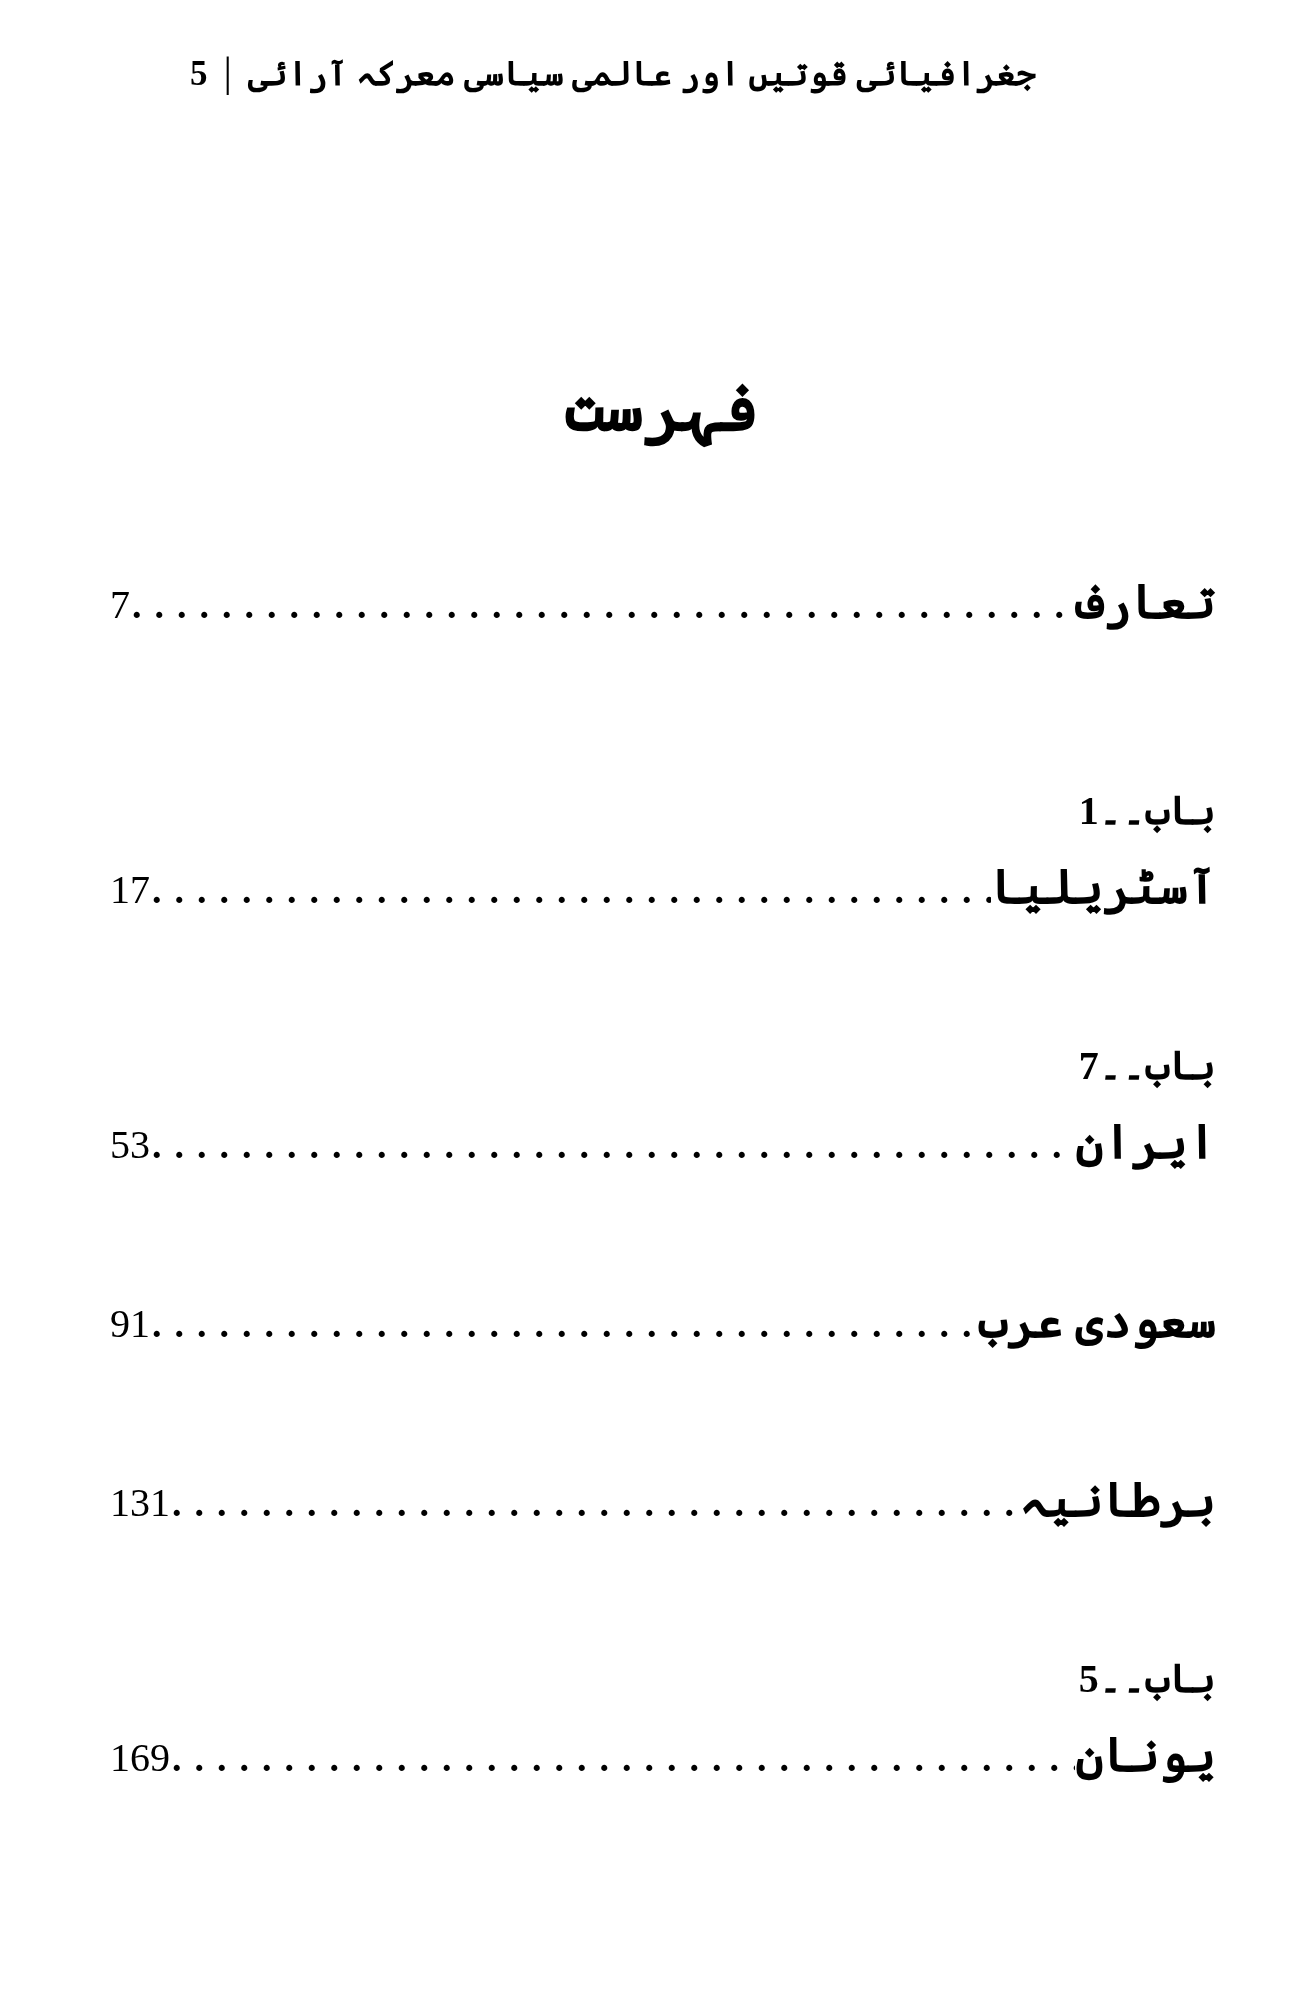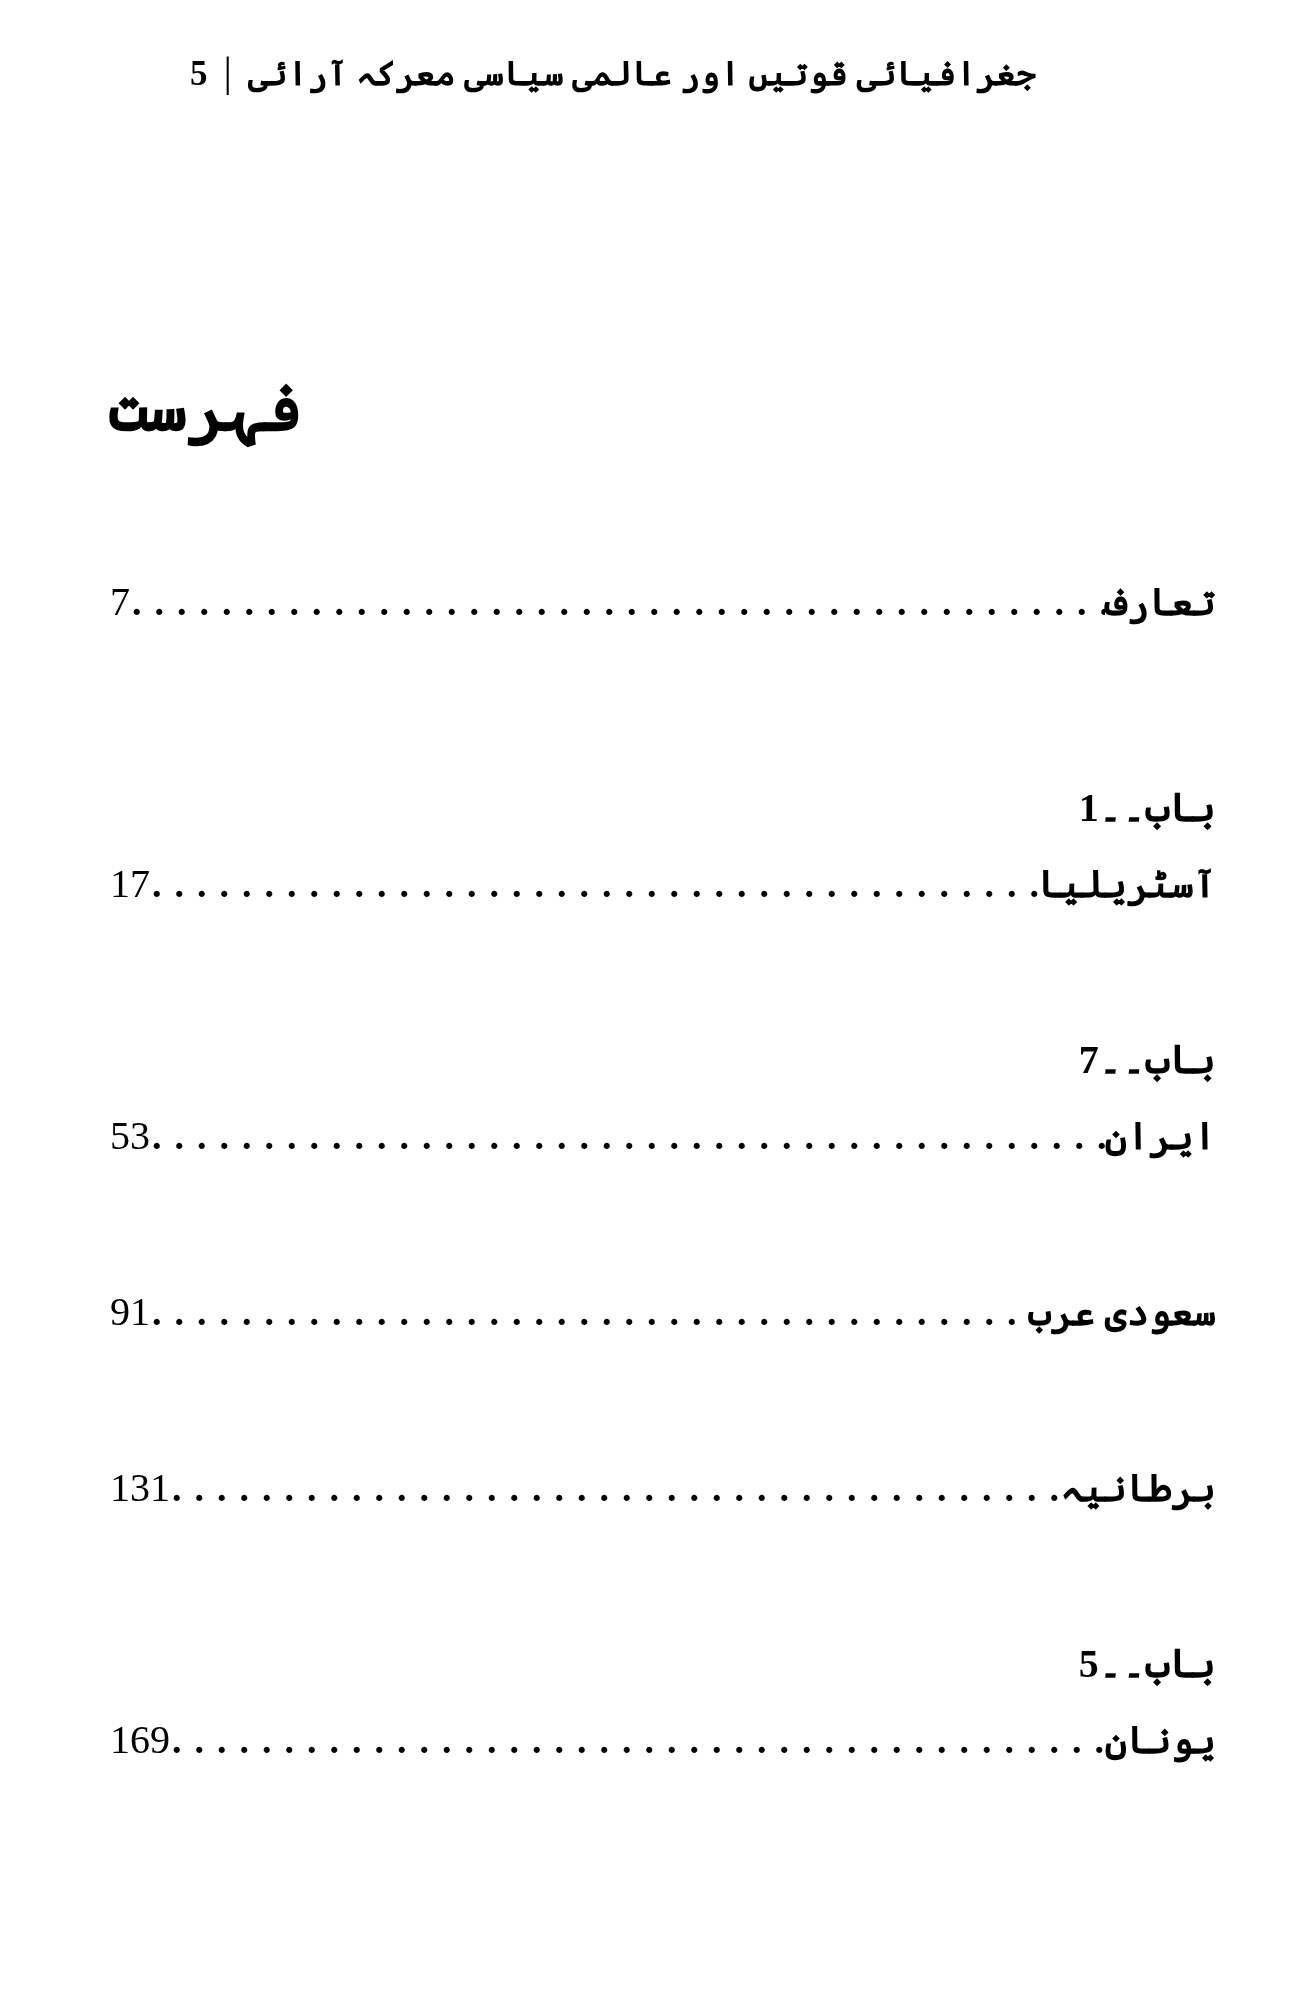--- a/index.html
+++ b/index.html
@@ -40,34 +40,35 @@
     top: -2px;
   }
   .header-page-num {
     font-size: 35px;
     font-weight: 600;
   }
 
   
   .toc-title {
     margin: 262px 0 0 0;
+    text-align: center;
     font-size: 66px;
     line-height: 92px;
     font-weight: bold;
   }
 
   
   .toc-row {
     display: flex;
     direction: rtl;
     align-items: baseline;
     line-height: 56px;
   }
   .entry-label {
-    font-size: 38px;
+    font-size: 48px;
     font-weight: 600;
     white-space: nowrap;
   }
   .leader {
     flex: 1;
     overflow: hidden;
     white-space: nowrap;
     direction: ltr;
     text-align: left;
     font-size: 38px;

